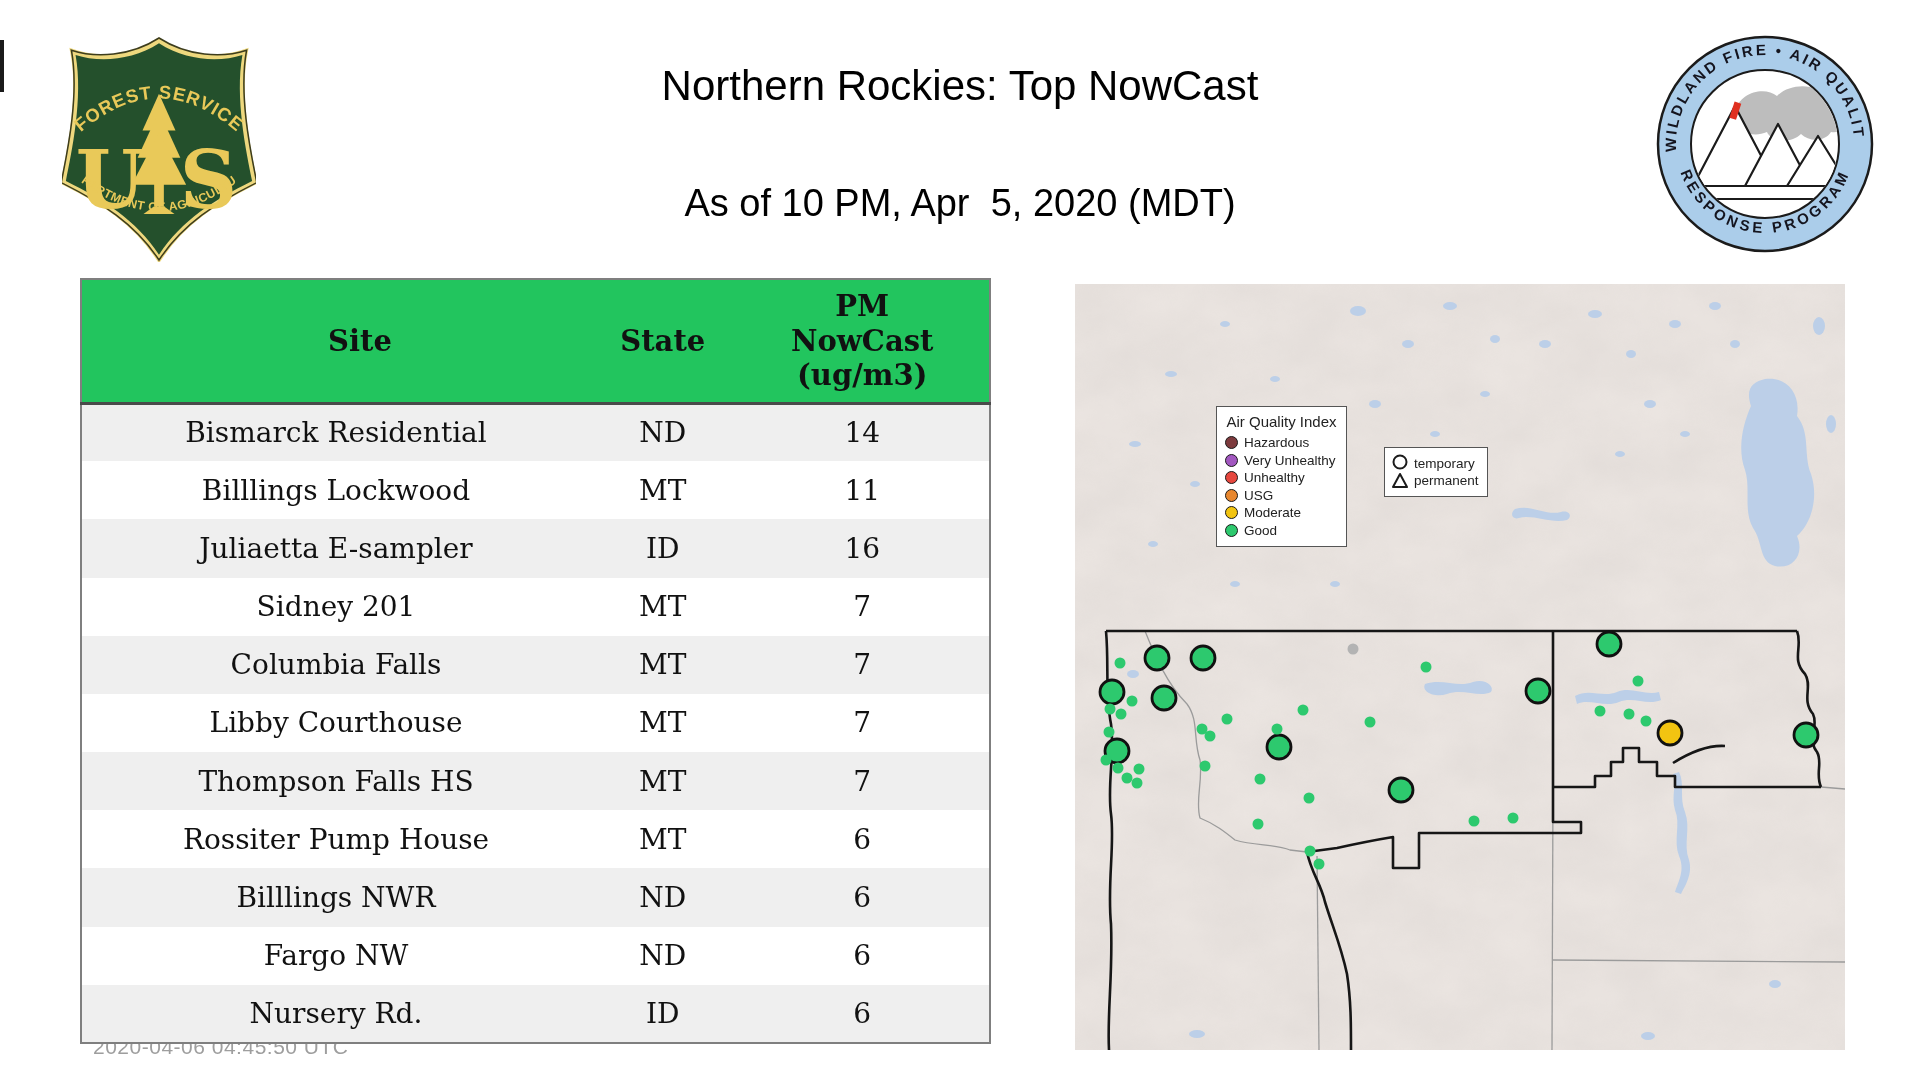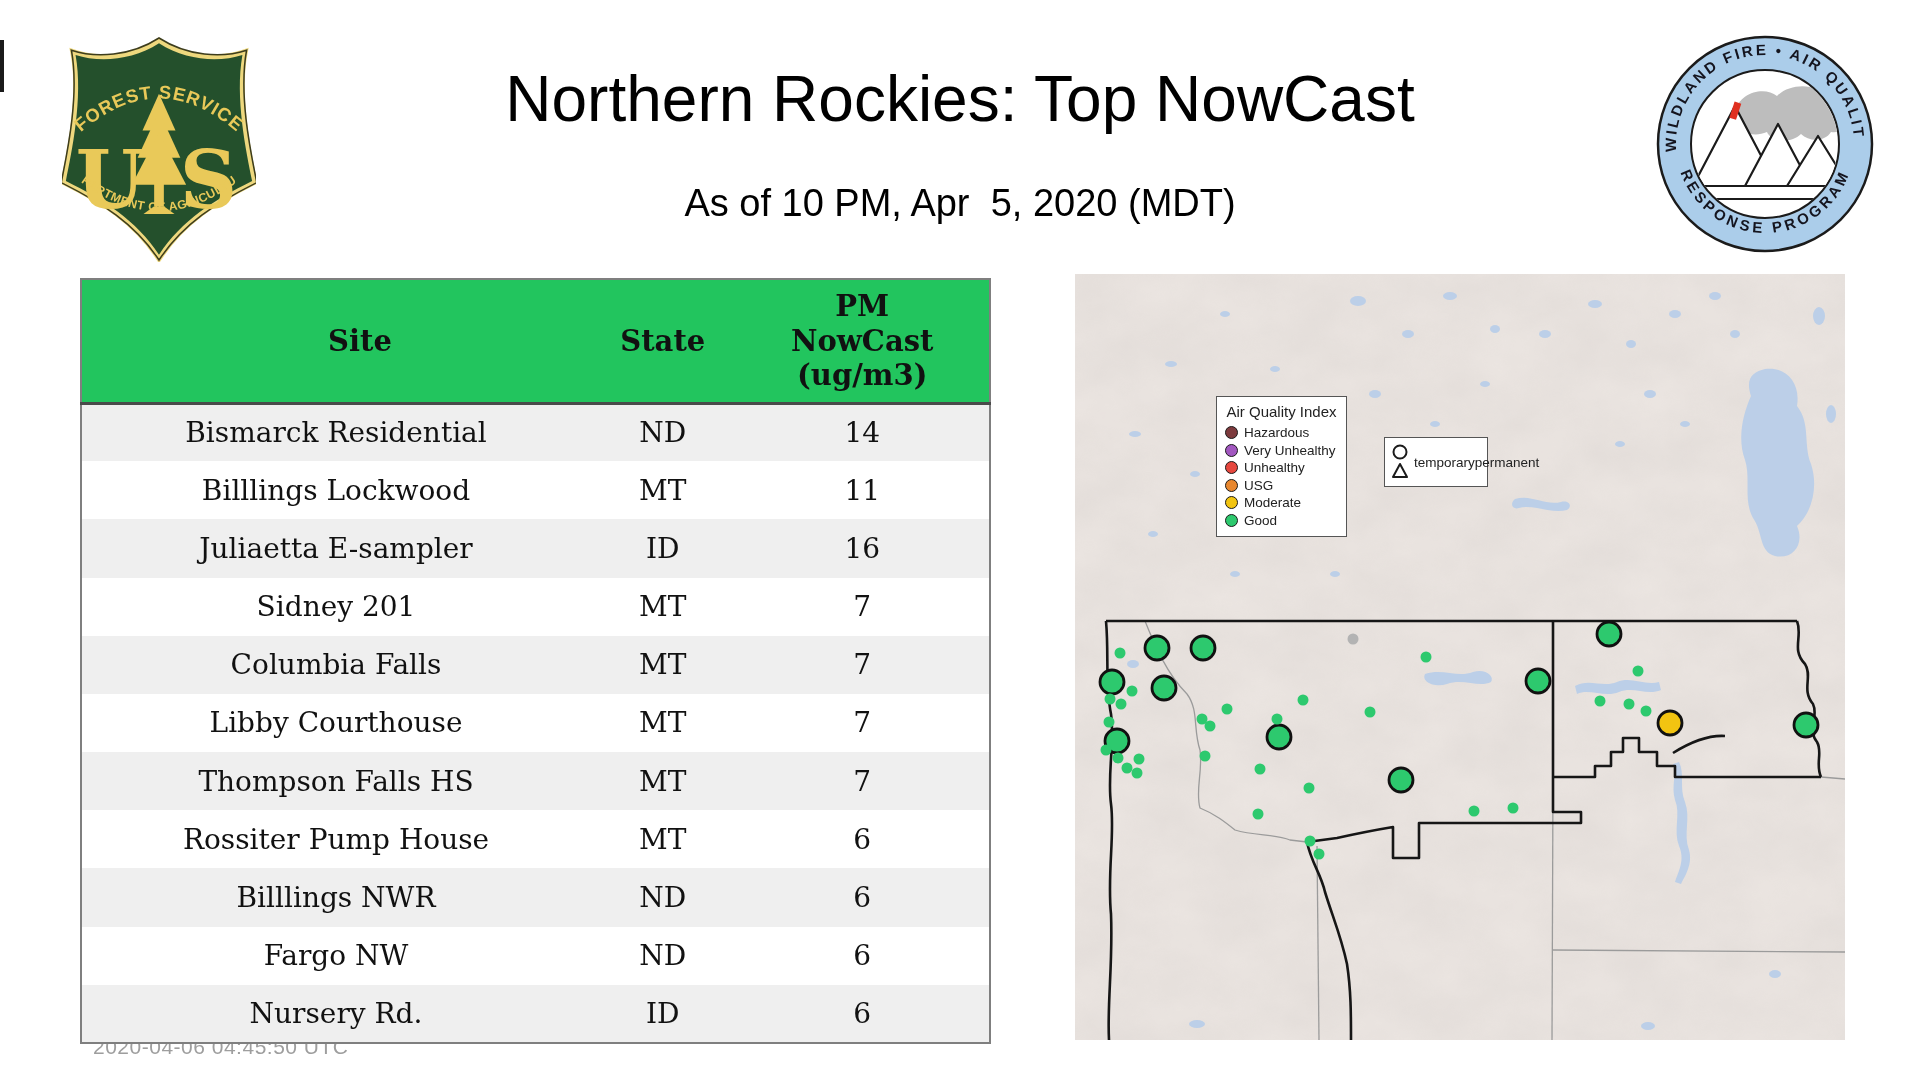--- a/index.html
+++ b/index.html
@@ -1,21 +1,21 @@
 <!DOCTYPE html>
 <html><head>
 <meta charset="utf-8">
 <style>
   * { margin:0; padding:0; box-sizing:border-box; }
   body { background:#666; font-family:"Liberation Sans", sans-serif; }
   .slide { position:relative; width:1920px; height:1080px; background:#ffffff; overflow:hidden; }
 
   
   .title { position:absolute; left:0; top:62px; width:100%; text-align:center;
-           font-size:64px; font-weight:400; color:#000; letter-spacing:0px; }
+           font-size:42px; font-weight:400; color:#000; letter-spacing:0px; }
   .subtitle { position:absolute; left:0; top:182px; width:100%; text-align:center;
               font-size:38px; font-weight:400; color:#000; white-space:pre; }
 
   .fs-logo { position:absolute; left:62px; top:34px; }
   .wf-logo { position:absolute; left:1654px; top:33px; }
 
   .edge-artifact { position:absolute; left:0; top:40px; width:4px; height:52px; background:#1a1a1a; }
 
   
   .timestamp { position:absolute; left:57px; top:1035px; z-index:1;
@@ -30,36 +30,36 @@
                            font-size:29px; font-weight:bold; height:124px;
                            text-align:center; vertical-align:middle; line-height:1.18; }
   th.col-site  { width:56%;padding-left:48px; }
   th.col-state { width:16%; }
   th.col-pm    { width:28%; white-space:pre-line; }
   table.nowcast tbody td { font-size:28px; text-align:center; vertical-align:middle; height:58px; }
   table.nowcast tbody tr:nth-child(odd)  td { background:#efefef; }
   table.nowcast tbody tr:nth-child(even) td { background:#ffffff; }
 
   
-  .map { position:absolute; left:1075px; top:274px; width:770px; height:766px; background:#ece6e2;border-radius:13px; }
+  .map { position:absolute; left:1075px; top:284px; width:770px; height:766px; background:#ece6e2;border-radius:13px; }
   .map svg.basemap { position:absolute; left:0; top:0; }
 
   .aqi-legend { position:absolute; left:141px; top:122px; width:131px;
                 background:#fff; border:1px solid #555; padding:6px 8px 7px 8px; z-index:3; }
   .aqi-legend .lg-title { font-size:15px; color:#222; text-align:center; margin-bottom:4px; }
   .lg-item { display:flex; align-items:center; height:17.5px; }
   .lg-dot { width:13px; height:13px; border-radius:50%; border:1.6px solid #1a1a1a;
             margin-right:6px; flex:0 0 auto; }
   .lg-label { font-size:13.5px; color:#222; white-space:nowrap; }
 
   .shape-legend { position:absolute; left:309px; top:163px; width:104px; height:50px;
                   background:#fff; border:1px solid #555; z-index:3;
                   display:flex; align-items:center; padding:4px 6px; }
   .shape-icons { display:flex; flex-direction:column; align-items:center; margin-right:5px; }
-  .shape-labels { display:flex; flex-direction:row; }
+  .shape-labels { display:flex; flex-direction:column; }
   .shape-labels span { font-size:13.5px; color:#222; line-height:17px; white-space:nowrap; }
 </style>
 </head>
 <body>
 
 <div class="slide">
 
   <div class="edge-artifact"></div>
 
   <svg class="fs-logo" width="194" height="228" viewBox="0 0 200 232">

